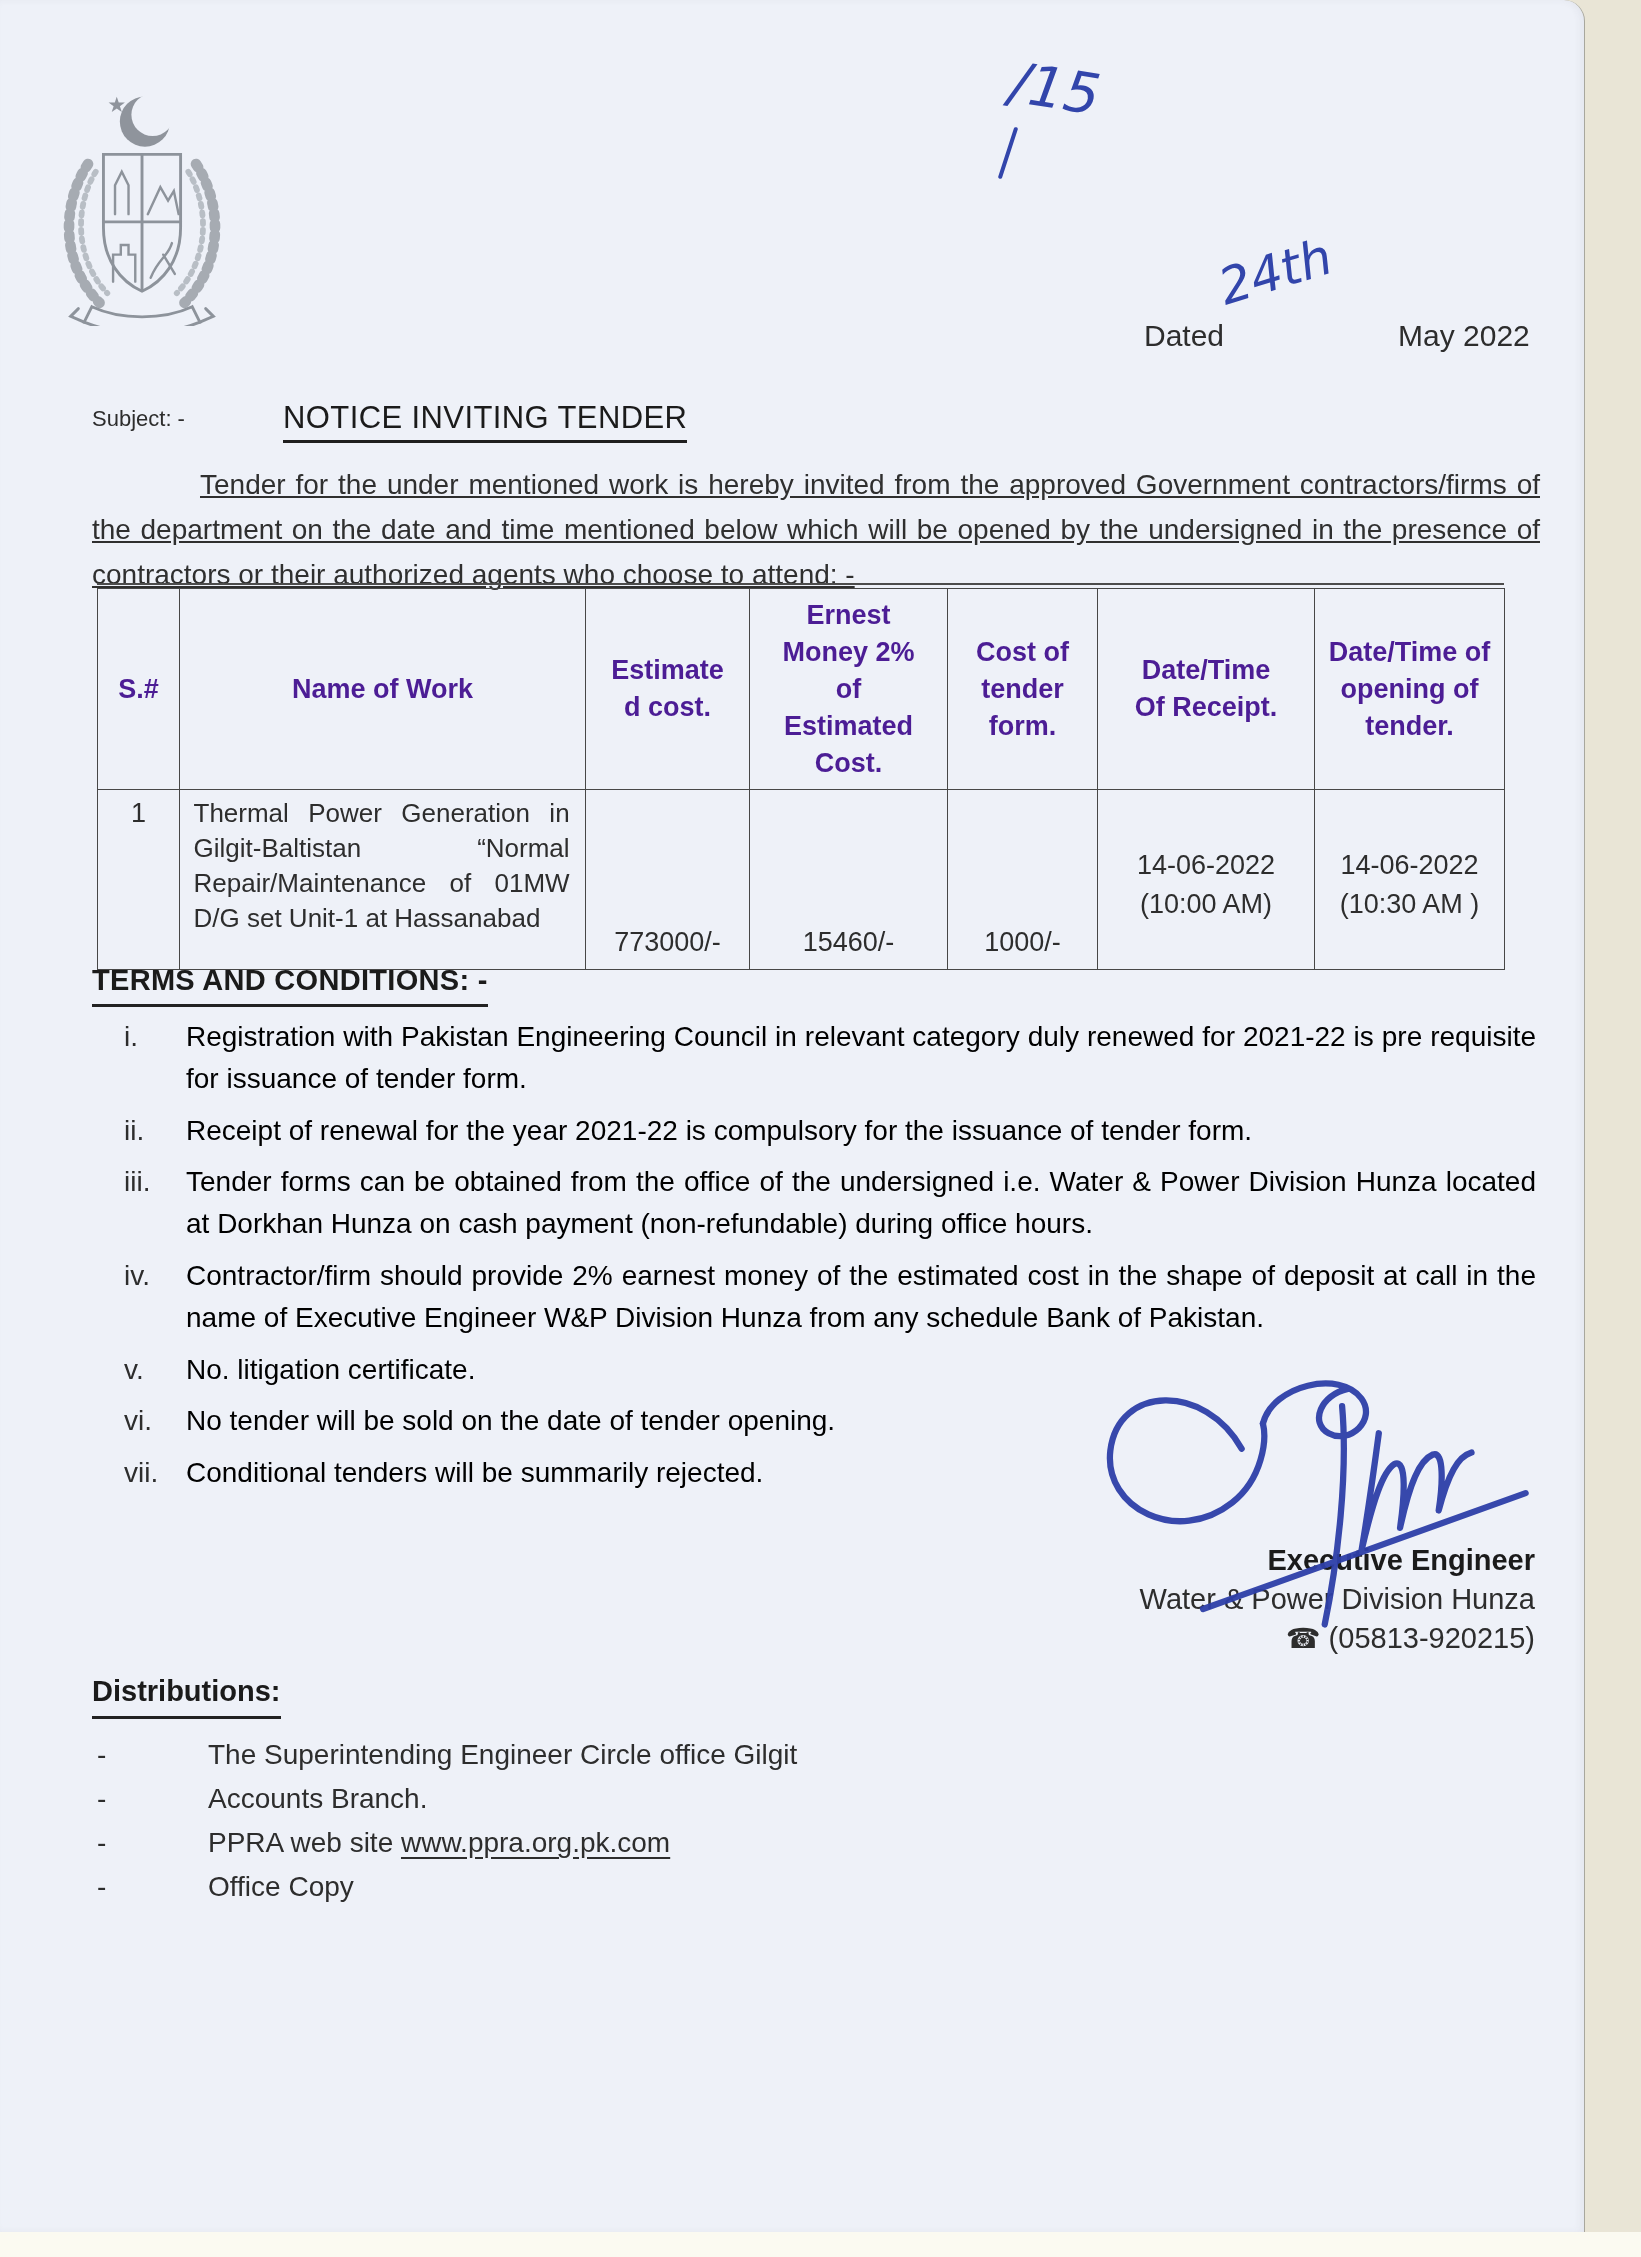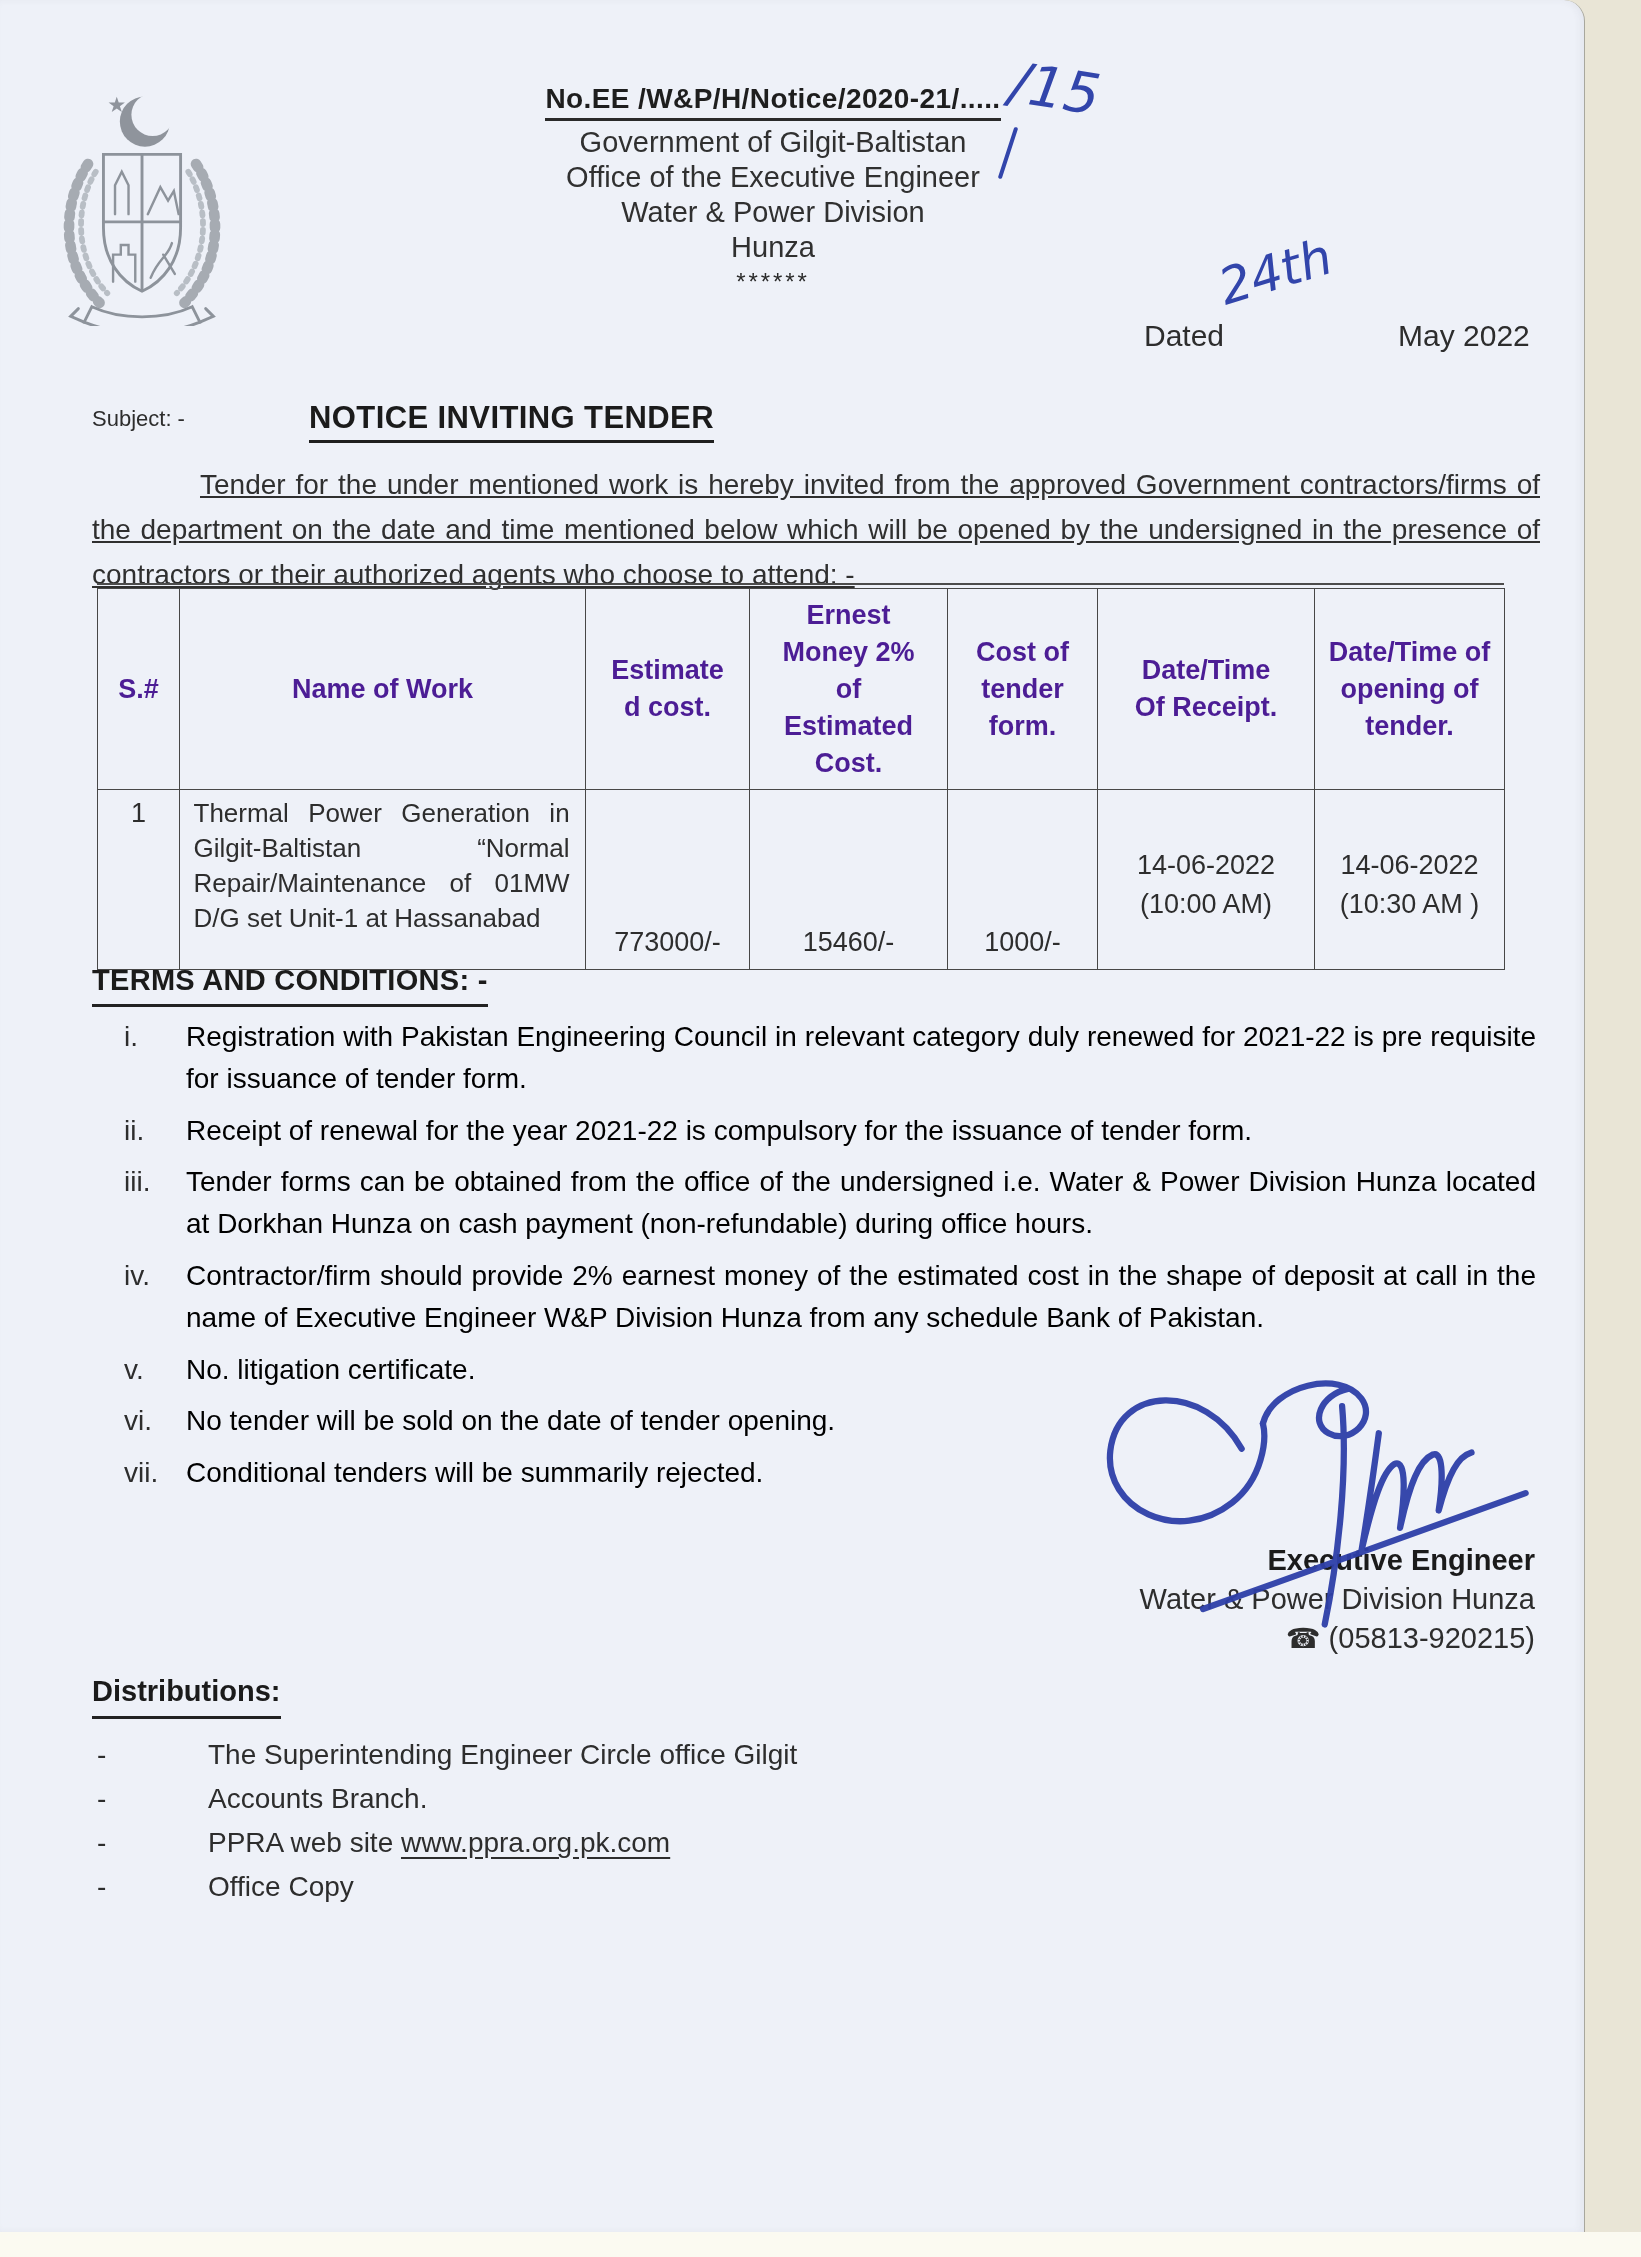--- a/index.html
+++ b/index.html
@@ -31,22 +31,22 @@
   .hand-ref { position:absolute; left:1010px; top:56px; font-size:56px; transform:rotate(9deg); font-weight:500; }
   .hand-slash2 { position:absolute; left:1006px; top:126px; width:3.9px; height:54px; background:#3245ab; transform:rotate(18deg); border-radius:1.9px; }
 
   .dated-label { position:absolute; left:1144px; top:319px; font-size:30px;text-align:center; }
   .hand-date  { position:absolute; left:1218px; top:243px; font-size:50px; transform:rotate(-17deg); font-weight:500; }
   .dated-year { position:absolute; left:1398px; top:319px; font-size:30px; }
 
   
   .subject-label { position:absolute; left:92px;  top:406px; font-size:22px; }
   .subject-title {
-    position:absolute; left:283px; top:400px; font-size:31px; font-weight:bold; color:#1b1b1b;
-    letter-spacing:0.4px; border-bottom:3.9px solid #1f1f1f; padding-bottom:3.9px;margin-left:26px;
+    position:absolute; left:283px; top:400px; font-size:31px; font-weight:normal; color:#1b1b1b;
+    letter-spacing:0.4px; border-bottom:3.9px solid #1f1f1f; padding-bottom:3.9px;
   }
 
   
   .intro {
     position:absolute; left:92px; top:462px; width:1448px;
     font-size:28px; line-height:45px; text-align:justify; text-indent:108px; color:#2f2f2f;text-decoration:underline;
   }
 
   
   .table-wrap { position:absolute; left:97px; top:583px; width:1407px; }
@@ -119,28 +119,20 @@
       <path d="M 36,84 C 8,126 8,188 48,228" stroke-width="11" stroke-dasharray="4 7" opacity="0.75"></path>
       <path d="M 44,92 C 22,128 22,182 56,218" stroke-width="6" stroke-dasharray="3 6" opacity="0.55"></path>
       <path d="M 148,84 C 176,126 176,188 136,228" stroke-width="11" stroke-dasharray="4 7" opacity="0.75"></path>
       <path d="M 140,92 C 162,128 162,182 128,218" stroke-width="6" stroke-dasharray="3 6" opacity="0.55"></path>
 
       <path d="M 40,232 C 70,246 114,246 144,232 L 152,248 C 114,263 70,263 32,248 Z" stroke-width="3"></path>
       <path d="M 32,248 L 18,242 L 26,234 M 152,248 L 166,242 L 158,234" stroke-width="3"></path>
     </g>
   </svg>
 
-  <div class="head-center">
-    <div><span class="ref-line">No.EE /W&amp;P/H/Notice/2020-21/.....</span></div>
-    <div class="org-line">Government of Gilgit-Baltistan</div>
-    <div class="org-line">Office of the Executive Engineer</div>
-    <div class="org-line">Water &amp; Power Division</div>
-    <div class="org-line">Hunza</div>
-    <div class="stars">******</div>
-  </div>
 
   <div class="hand-ink hand-ref">/15</div>
   <div class="hand-slash2"></div>
 
   <div class="dated-label">Dated</div>
   <div class="hand-ink hand-date">24th</div>
   <div class="dated-year">May 2022</div>
 
   <div class="subject-label">Subject: -</div>
   <div class="subject-title">NOTICE INVITING TENDER</div>

